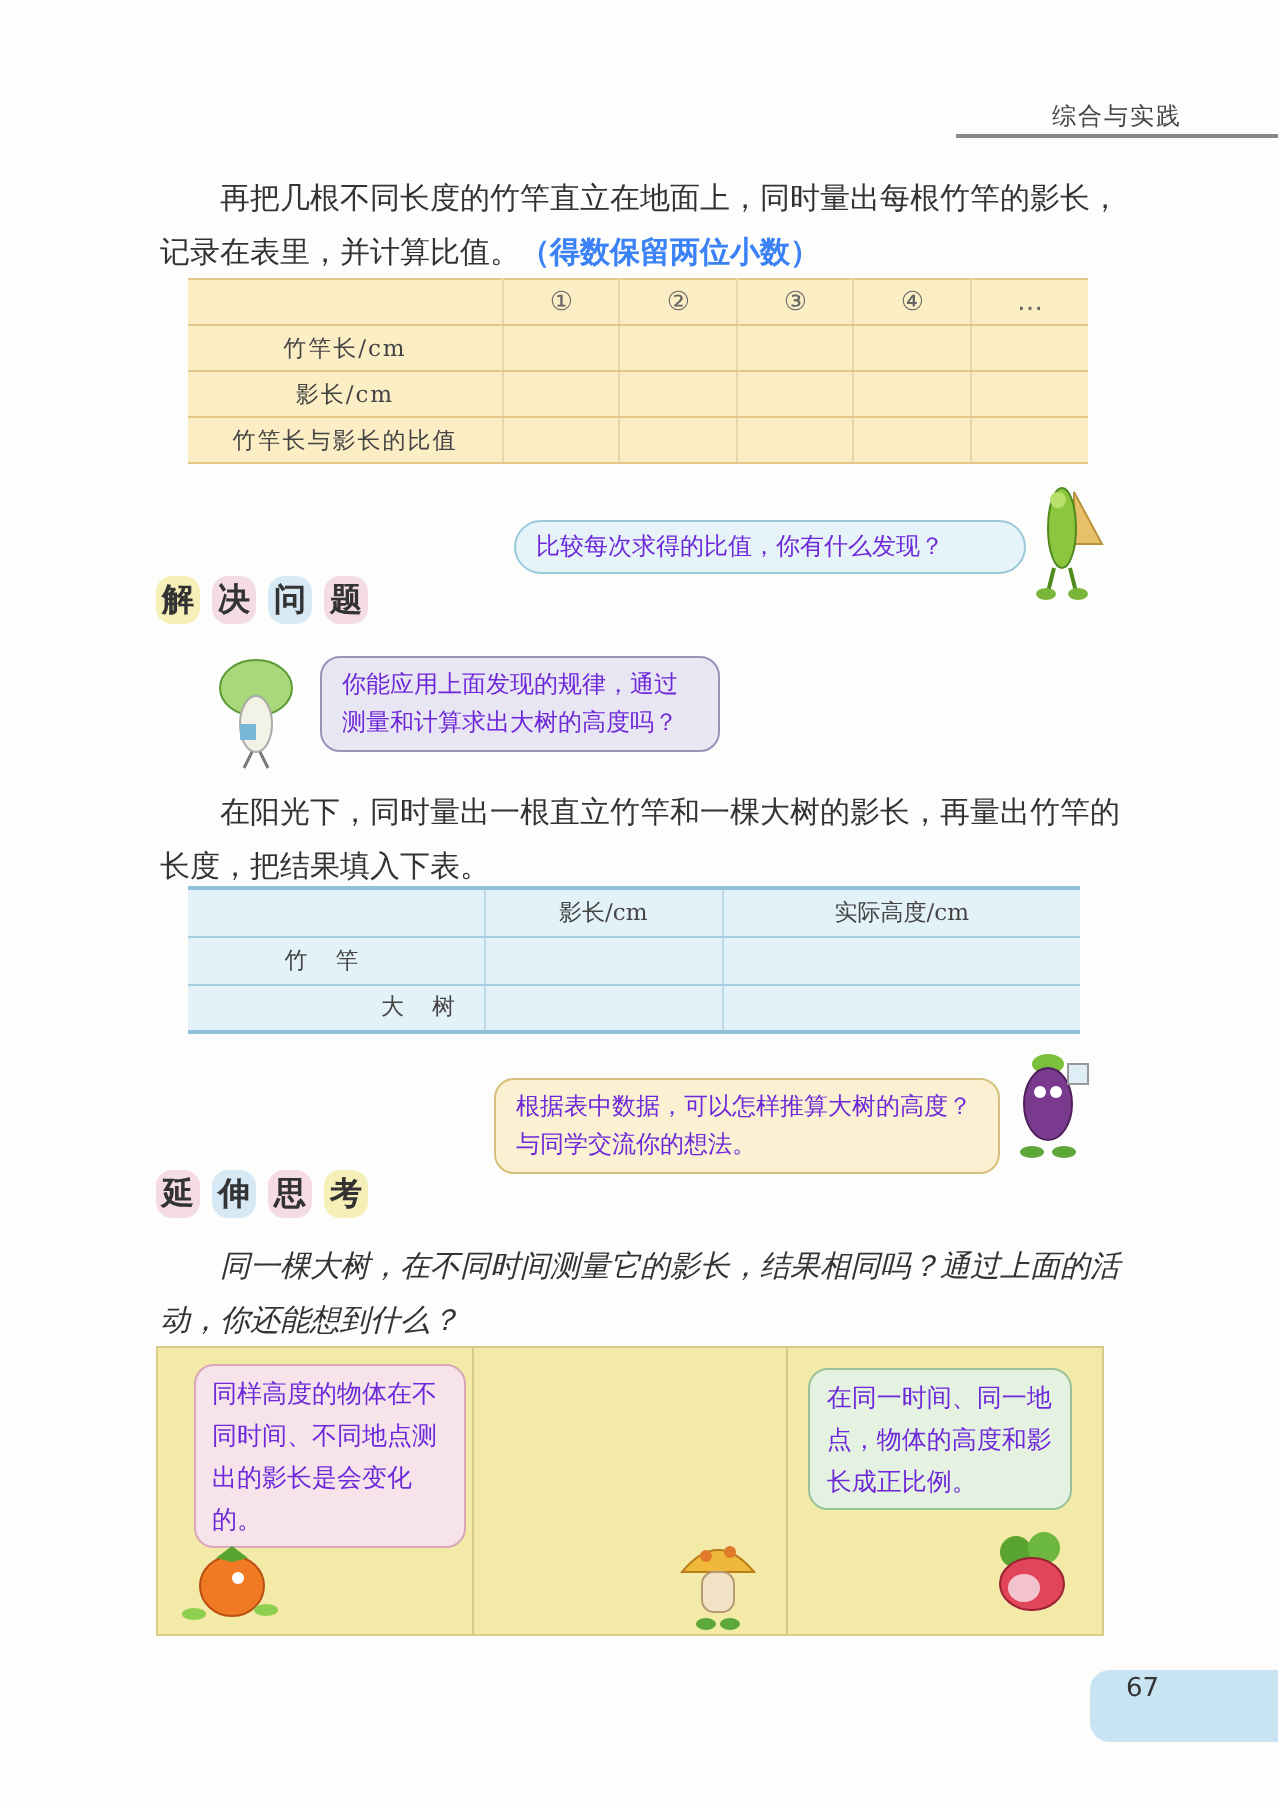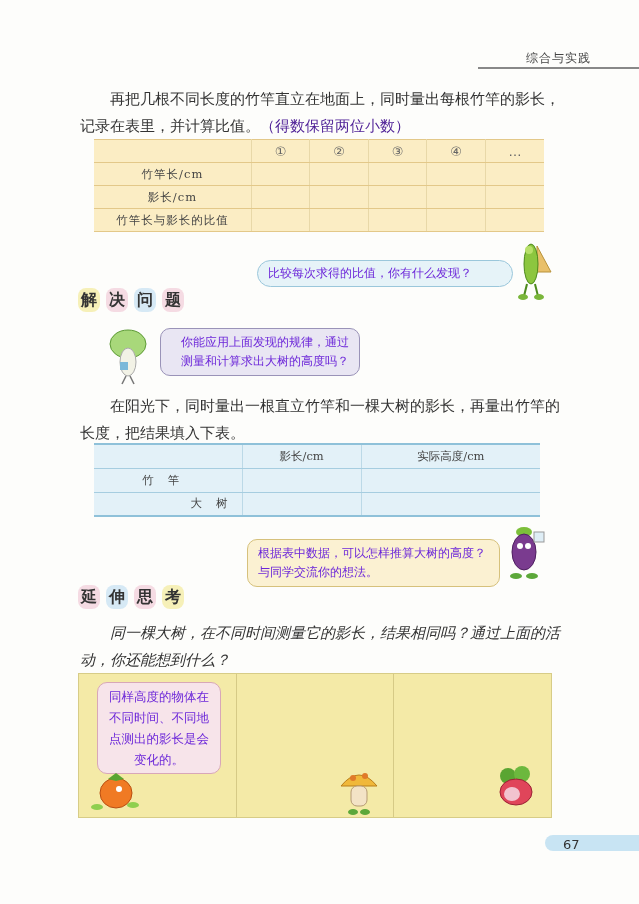--- a/index.html
+++ b/index.html
@@ -8,55 +8,55 @@
 
   .header-section {
     position: absolute; left: 478px; top: 50px; font-size: 12px; color: #444;
     letter-spacing: 1px;
     margin-left: 48px;
   }
   .header-rule { position: absolute; left: 478px; top: 67px; width: 161px; height: 2px; background: #888; }
 
   .para { position: absolute; left: 80px; width: 480px; font-size: 15px; line-height: 27px; color: #333; }
   .para .indent { display: inline-block; width: 30px; }
-  .hint { color: #4c1d95; }
+  .hint { color: #3b82f6; font-weight: bold; }
 
   table { border-collapse: collapse; position: absolute; }
   .t1 { left: 94px; top: 139px; width: 450px; background: #fbedc4; font-size: 11.5px; }
   .t1 td { border-bottom: 1px solid #e3c889; border-right: 1px solid #e8d8a8; height: 23px; text-align: center; color: #444; }
   .t1 tr:first-child td { border-top: 1px solid #e3c889; }
   .t1 td:last-child { border-right: none; }
   .t1 td.lbl { width: 148px; letter-spacing: 1px; }
   .t1 td.num { width: 55px; font-family: "DejaVu Sans", sans-serif; color: #666; font-size: 13px; }
 
   .t2 { left: 94px; top: 443px; width: 446px; background: #e3f1f8; font-size: 11.5px; }
   .t2 td { border-bottom: 1px solid #a6cde0; border-right: 1px solid #bcd9e7; height: 24px; text-align: center; color: #444; }
   .t2 tr:first-child td { border-top: 2px solid #8fc1d9; }
   .t2 tr:last-child td { border-bottom: 2px solid #8fc1d9; text-align: right; }
   .t2 td:last-child { border-right: none; }
   .t2 td.lbl { width: 148px; letter-spacing: 14px; margin-top: 44px; }
 
   .bubble { position: absolute; font-size: 12px; line-height: 19px; color: #6d28d9; border-radius: 10px; padding: 4px 10px; }
   .bubble-blue { background: #e6f3f8; border: 1.5px solid #9bc7db; }
-  .bubble-purple { background: #e9e6f3; border: 1.5px solid #9a93b8; text-align: right; }
+  .bubble-purple { background: #e9e6f3; border: 1.5px solid #9a93b8; }
   .bubble-yellow { background: #fbf1d2; border: 1.5px solid #d6c17c; }
   .bubble-pink { background: #f7e4ea; border: 1.5px solid #d8a7b8; }
   .bubble-cyan { background: #e4f4f6; border: 1.5px solid #8ec6cf; }
   .bubble-green { background: #e5f2e1; border: 1.5px solid #99c29a; }
 
   .section-title { position: absolute; left: 78px; display: flex; gap: 6px; font-family: "DejaVu Sans", sans-serif; font-size: 16px; font-weight: bold; }
   .section-title span { display: inline-block; width: 22px; height: 24px; text-align: center; line-height: 24px; border-radius: 8px; color: #333; }
 
   .panel { position: absolute; left: 78px; top: 673px; width: 474px; height: 145px; background: #f4eaa7; border: 1px solid #d7cc87; display: flex; }
   .panel .col { flex: 1; border-right: 1px solid #d6ca86; position: relative; }
   .panel .col:last-child { border-right: none; }
 
   .char { position: absolute; }
 
-  .page-num { position: absolute; left: 545px; top: 835px; width: 94px; height: 16px; background: #c8e4f3; border-radius: 10px 0 0 10px; font-family: "DejaVu Sans", sans-serif; font-size: 13px; color: #333; padding-left: 18px; line-height: 20px; }
+  .page-num { position: absolute; left: 545px; top: 835px; width: 94px; height: 36px; background: #c8e4f3; border-radius: 10px 0 0 10px; font-family: "DejaVu Sans", sans-serif; font-size: 13px; color: #333; padding-left: 18px; line-height: 20px; }
 </style>
 </head>
 <body>
 
 <div class="header-section">综合与实践</div>
 <div class="header-rule"></div>
 
 <p class="para" style="top:86px;"><span class="indent"></span><span>再把几根不同长度的竹竿直立在地面上，同时量出每根竹竿的影长，记录在表里，并计算比值。</span><span class="hint">（得数保留两位小数）</span></p>
 
 <table class="t1">
@@ -160,40 +160,41 @@
   <span style="background:#f5dbe3;">延</span>
   <span style="background:#d6e9f5;">伸</span>
   <span style="background:#f5dbe3;">思</span>
   <span style="background:#f6f0b8;">考</span>
 </div>
 
 <p class="para" style="top:620px;font-style:italic;"><span class="indent"></span><span>同一棵大树，在不同时间测量它的影长，结果相同吗？通过上面的活动，你还能想到什么？</span></p>
 
 <div class="panel">
   <div class="col">
-    <div class="bubble bubble-pink" style="left:18px; top:8px; width:124px; font-size:12.5px; line-height:21px; padding:3px 8px;text-align:center;">同样高度的物体在不同时间、不同地点测出的影长是会变化的。</div>
+    <div class="bubble bubble-pink" style="left:18px; top:8px; width:136px; font-size:12.5px; line-height:21px; padding:3px 8px;">同样高度的物体在不同时间、不同地点测出的影长是会变化的。</div>
     <svg class="char" style="left:12px; top:95px;" width="50" height="45" viewBox="0 0 50 45">
       <ellipse cx="25" cy="24" rx="16" ry="15" fill="#f07a24" stroke="#b84d10" stroke-width="1"></ellipse>
       <path d="M17 10 L25 4 L33 10 L25 12 Z" fill="#5aa532"></path>
       <circle cx="28" cy="20" r="3" fill="#fff"></circle>
       <ellipse cx="6" cy="38" rx="6" ry="3" fill="#8fcf4f"></ellipse>
       <ellipse cx="42" cy="36" rx="6" ry="3" fill="#8fcf4f"></ellipse>
     </svg>
   </div>
   <div class="col">
     <svg class="char" style="left:100px; top:90px;" width="44" height="52" viewBox="0 0 44 52">
       <path d="M4 22 Q22 0 40 22 Z" fill="#f0b83a" stroke="#b97e1a" stroke-width="1"></path>
       <circle cx="16" cy="14" r="3" fill="#e07a2a"></circle>
       <circle cx="28" cy="12" r="3" fill="#e07a2a"></circle>
       <rect x="14" y="22" width="16" height="20" rx="6" fill="#f3e3c6" stroke="#b59a74"></rect>
       <ellipse cx="16" cy="48" rx="5" ry="3" fill="#5ca83a"></ellipse>
       <ellipse cx="28" cy="48" rx="5" ry="3" fill="#5ca83a"></ellipse>
     </svg>
   </div>
   <div class="col">
+    <div class="bubble bubble-green" style="left:10px; top:10px; width:132px; font-size:12.5px; line-height:21px; padding:3px 8px;">在同一时间、同一地点，物体的高度和影长成正比例。</div>
     <svg class="char" style="left:100px; top:90px;" width="44" height="44" viewBox="0 0 44 44">
       <circle cx="14" cy="12" r="8" fill="#5aa532"></circle>
       <circle cx="28" cy="10" r="8" fill="#6cb83e"></circle>
       <ellipse cx="22" cy="28" rx="16" ry="13" fill="#e0455a" stroke="#9a2234" stroke-width="1"></ellipse>
       <ellipse cx="18" cy="30" rx="8" ry="7" fill="#f2c3cf"></ellipse>
     </svg>
   </div>
 </div>
 
 <div class="page-num">67</div>

